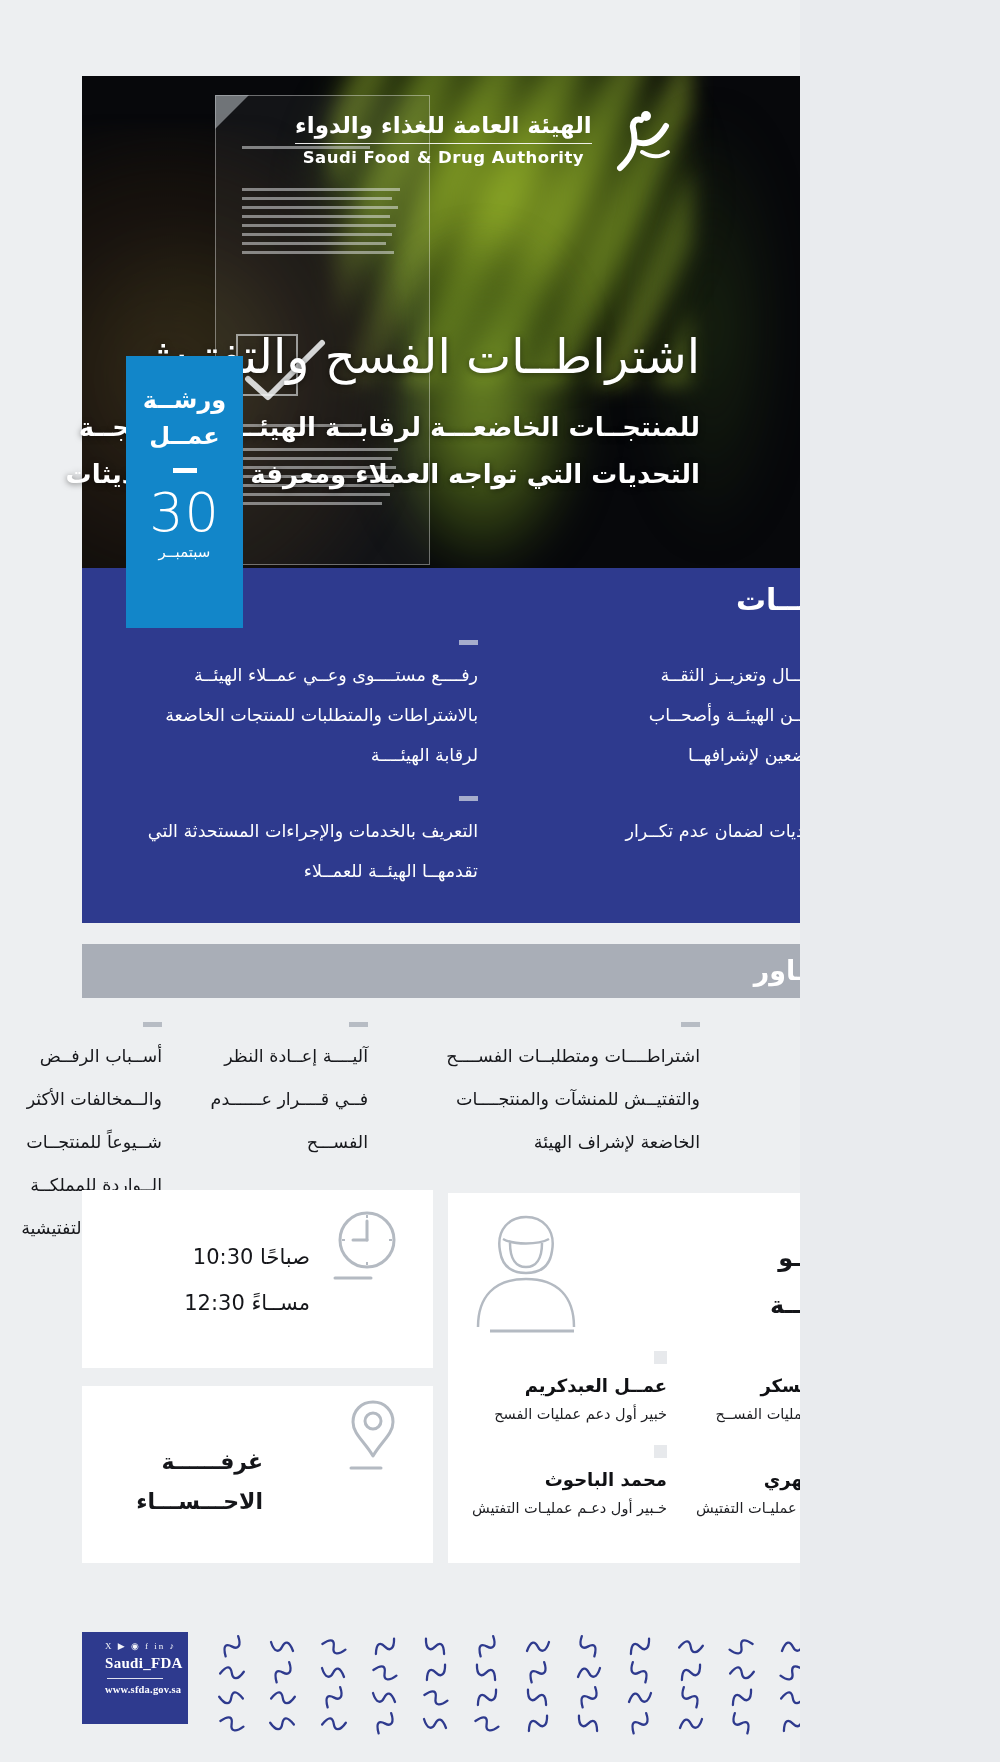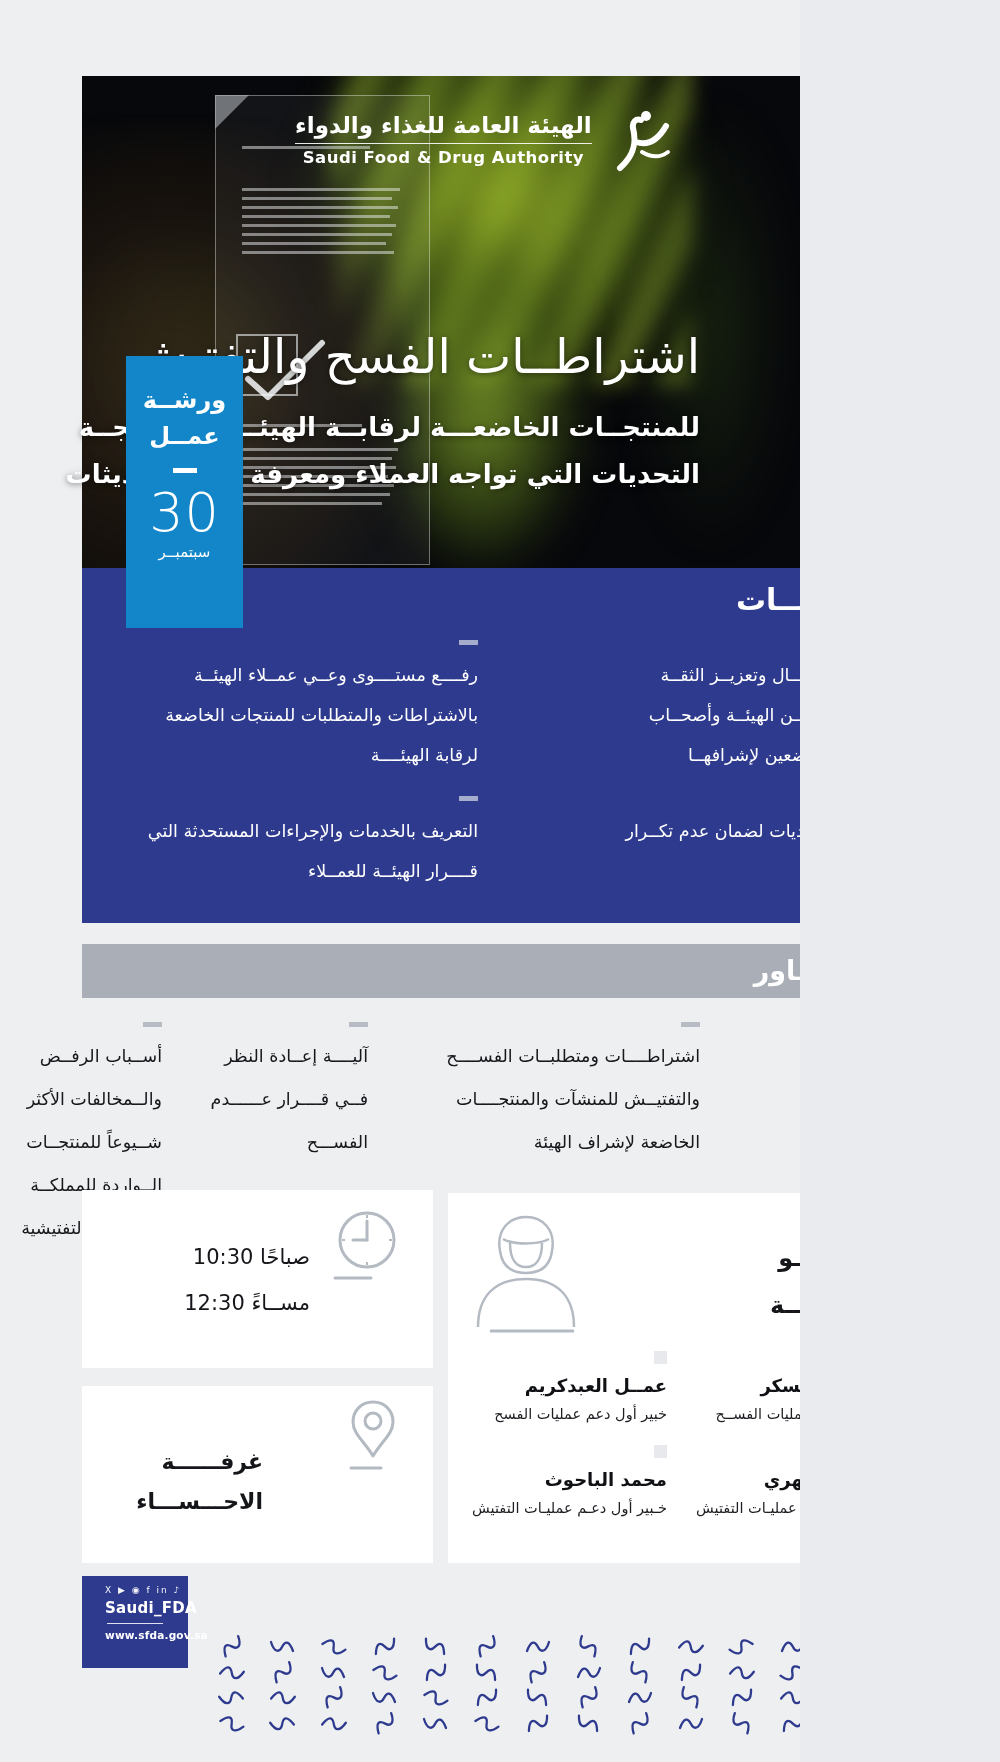--- a/index.html
+++ b/index.html
@@ -89,22 +89,22 @@
   .pres { position:absolute; text-align:right; }
   .pres .sq { width:13px; height:13px; background:#e7e9ec; margin:0 0 9px auto; }
   .pres .nm { font-size:18px; font-weight:bold; color:#101114; line-height:26px; }
   .pres .rl { font-size:14.5px; color:#1d1e22; line-height:30px; }
   .pres.p0 { right:28px;  top:158px; }
   .pres.p1 { right:252px; top:158px; }
   .pres.p2 { right:28px;  top:252px; }
   .pres.p3 { right:252px; top:252px; }
 
   
-  .fbox { position:absolute; left:82px; top:1576px; width:106px; height:92px; background:#2e3a8e; color:#fff;
-          padding:9px 23px 0; text-align:center; }
+  .fbox { position:absolute; left:82px; top:1632px; width:106px; height:92px; background:#2e3a8e; color:#fff;
+          padding:9px 23px 0; text-align:center;font-family:Liberation Serif, serif; }
   .fbox .icons { direction:ltr; font-size:9px; letter-spacing:2px; white-space:nowrap; opacity:.95; }
   .fbox .handle { direction:ltr; font-size:15px; font-weight:bold; margin-top:4px; letter-spacing:.3px; }
   .fbox .rule { height:1px; background:rgba(255,255,255,.85); margin:6px 2px 5px; }
   .fbox .site { direction:ltr; font-size:10.5px; font-weight:bold; letter-spacing:.2px; }
   .pattern { position:absolute; left:206px; top:1634px; width:714px; height:102px; direction:ltr;
              display:flex; flex-wrap:wrap; align-content:space-between; }
   .pattern span { width:51px; height:25px; display:flex; align-items:center; justify-content:center; }
 </style>
 </head>
 <body>
@@ -186,21 +186,21 @@
 لرقابة الهيئــــة</div>
     </div>
     <div class="obj o2">
       <div class="tick"></div>
       <div class="txt">مناقشــة التحديات لضمان عدم تكــرار
 المخالفــــات</div>
     </div>
     <div class="obj o3">
       <div class="tick"></div>
       <div class="txt">التعريف بالخدمات والإجراءات المستحدثة التي
-قــــرار الهيئــة للعمــلاء</div>
+تقدمهــا الهيئــة للعمــلاء</div>
     </div>
   </div>
 
   <div class="graybar">
     <h2>المحــــاور</h2>
   </div>
   <div class="topic t0">
     <div class="tick"></div>
     <div class="txt">اشتراطــــات ومتطلبــات الفســــح
 والتفتيــش للمنشآت والمنتجــــات

